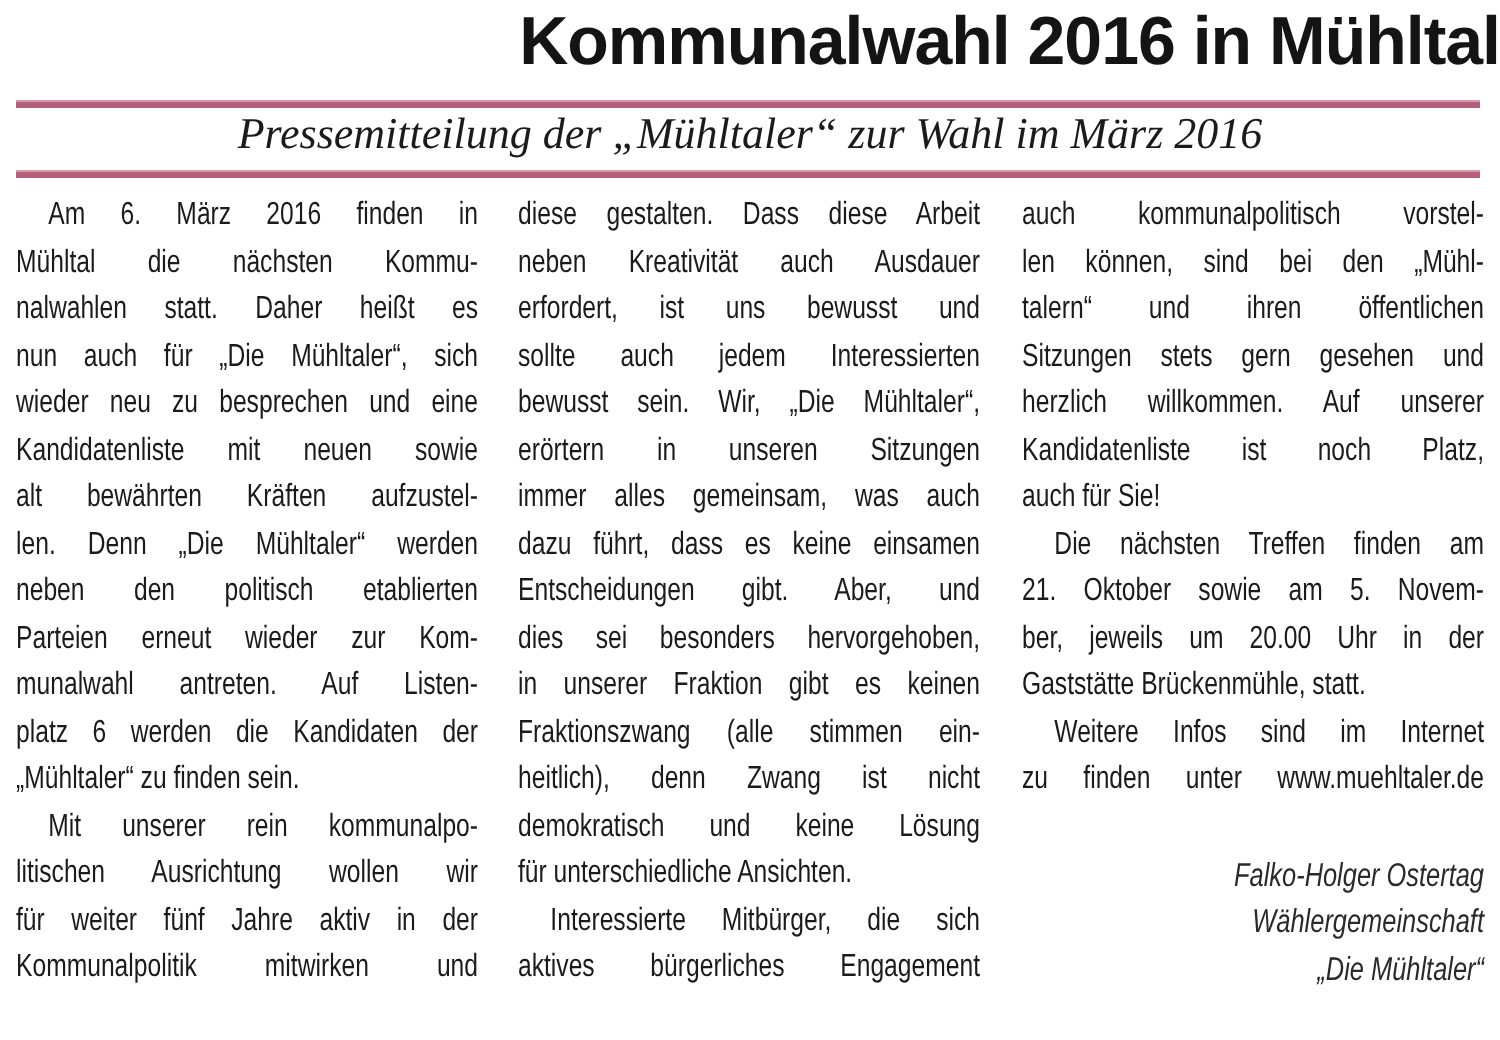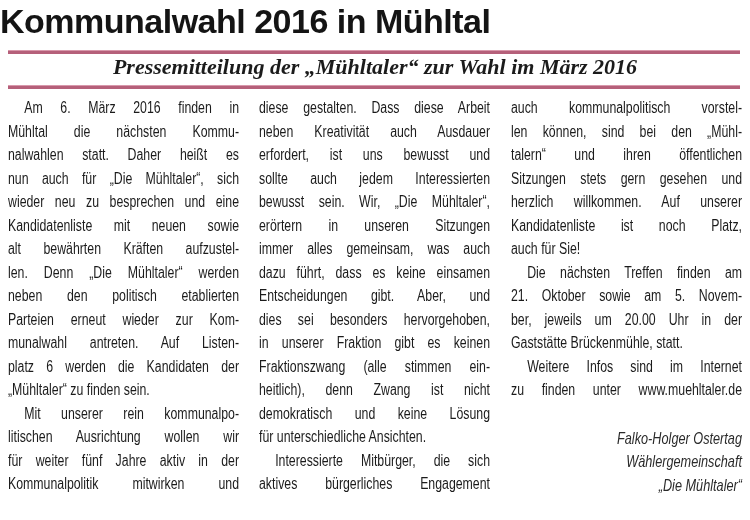--- a/index.html
+++ b/index.html
@@ -13,21 +13,21 @@
     position: relative;
     overflow: hidden;
     font-family: "Liberation Sans", sans-serif;
     color: #1b1b1b;
   }
   .page-title {
     position: absolute;
     top: 2px;
     left: 0;
     width: 750px;
-    text-align: left;
+    text-align: right;
     font-family: "Liberation Sans", sans-serif;
     font-size: 34px;
     font-weight: 700;
     letter-spacing: -0.5px;
     color: #141414;
   }
   .rule {
     position: absolute;
     left: 8px;
     width: 732px;
@@ -38,21 +38,21 @@
   .rule-top { top: 50px; }
   .rule-bottom { top: 85px; }
   .page-subtitle {
     position: absolute;
     top: 54px;
     left: 0;
     width: 750px;
     text-align: center;
     font-family: "Liberation Serif", serif;
     font-style: italic;
-    font-weight: 700;
+    font-weight: 400;
     font-size: 22px;
     color: #1b1b1b;
   }
   .article-body {
     position: absolute;
     top: 96px;
     left: 8px;
     width: 742px;
     height: 418px;
   }

